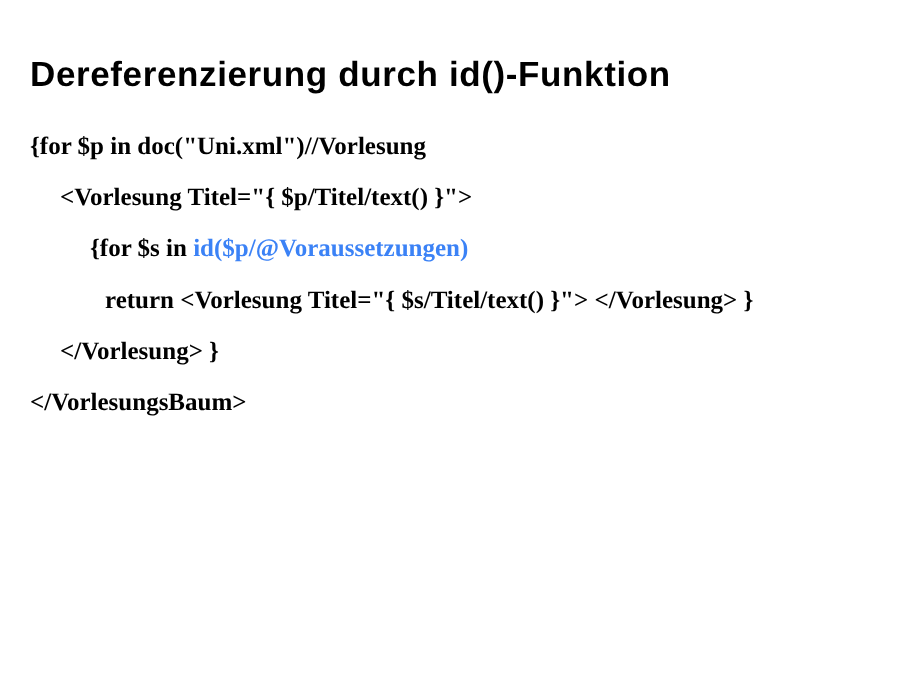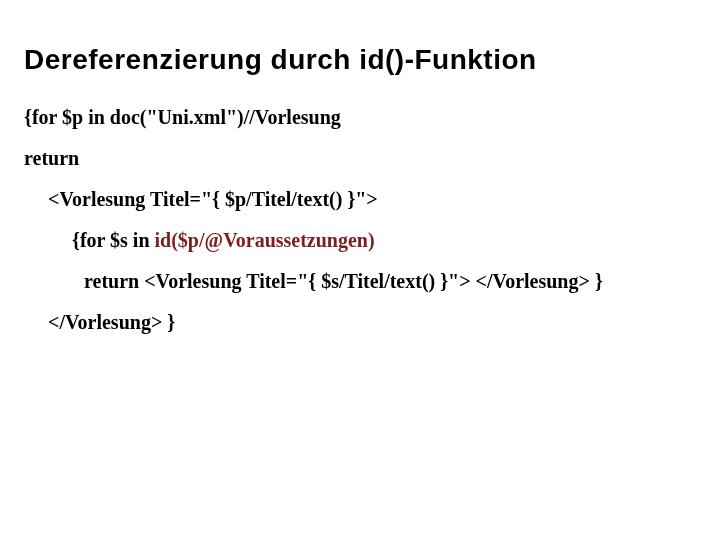--- a/index.html
+++ b/index.html
@@ -27,31 +27,31 @@
   }
   .code p {
     margin: 0 0 14px 0;
     font-size: 20px;
     font-weight: bold;
     line-height: 1.35;
   }
   .ind1 { padding-left: 24px; }
   .ind2 { padding-left: 48px; }
   .ind3 { padding-left: 60px; }
-  .hl { color: #7f1d1d; }
+  .hl { color: #3b82f6; }
 </style>
 </head>
 <body>
 
 <div class="slide">
   <div class="title">Dereferenzierung durch id()-Funktion</div>
 
   <div class="code">
     <p>{for $p in doc("Uni.xml")//Vorlesung</p>
-    <p>return</p>
     <p class="ind1">&lt;Vorlesung Titel="{ $p/Titel/text() }"&gt;</p>
     <p class="ind2">
       <span>{for $s in </span><span class="hl">id($p/@Voraussetzungen)</span>
     </p>
     <p class="ind3">return &lt;Vorlesung Titel="{ $s/Titel/text() }"&gt; &lt;/Vorlesung&gt; }</p>
     <p class="ind1">&lt;/Vorlesung&gt; }</p>
+    <p>&lt;/VorlesungsBaum&gt;</p>
   </div>
 </div>
 
 </body></html>

